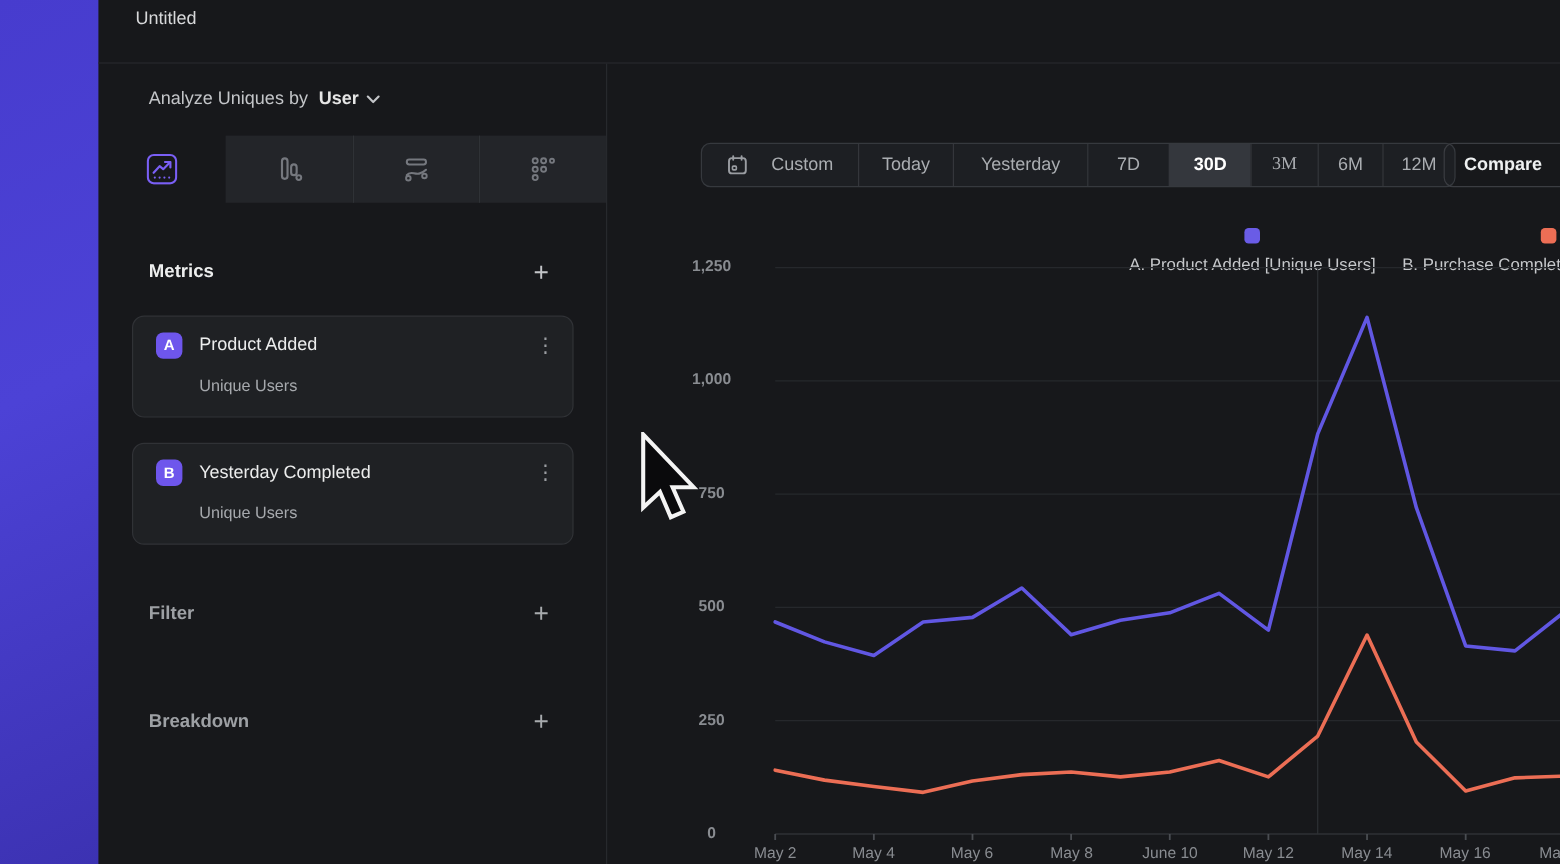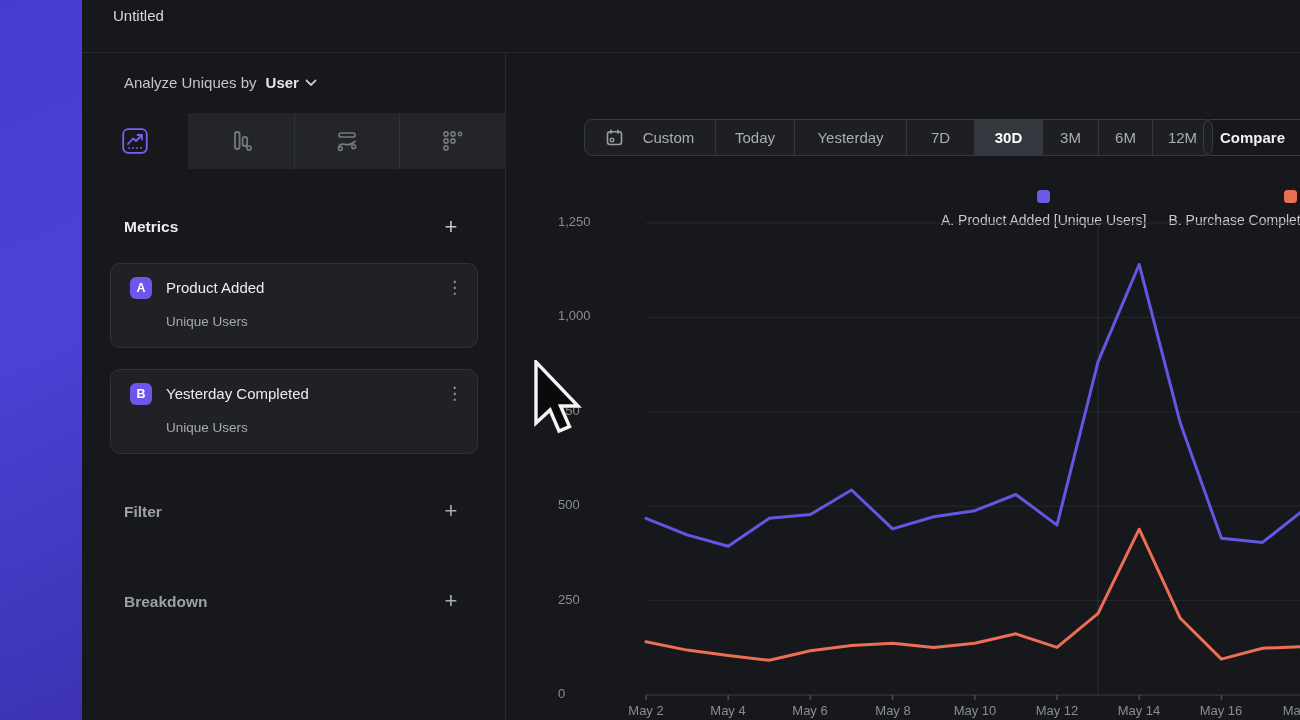--- a/index.html
+++ b/index.html
@@ -57,21 +57,21 @@
     padding-left:16px; cursor:pointer; background:transparent; }
 
   
   .legend { position:absolute; left:941px; top:190px; display:flex; gap:22px; white-space:nowrap; }
   .legend-item { display:flex; align-items:center; gap:9px;flex-direction:column; }
   .swatch { width:13px; height:13px; border-radius:3.5px; }
   .legend-text { font-size:14px; color:#c7c9cc; }
 
   
   #chart-svg { position:absolute; left:646px; top:215px; overflow:visible; }
-  .ylabel { position:absolute; left:558px; width:70px; text-align:left; font-size:13px; color:#898c91; }
+  .ylabel { position:absolute; left:558px; width:70px; text-align:center; font-size:13px; color:#898c91;font-weight:bold; }
   .xlabel { position:absolute; width:80px; top:703px; text-align:center; font-size:13px; color:#898c91; }
 
   .cursor { position:absolute; left:533px; top:360px; }
 </style>
 </head>
 <body>
 
 <div class="canvas">
 
   <div class="accent-strip"></div>
@@ -164,21 +164,21 @@
       </div>
     <div class="range-btn" style="width:112px;">
         <span>Yesterday</span>
       </div>
     <div class="range-btn" style="width:68px;">
         <span>7D</span>
       </div>
     <div class="range-btn active" style="width:68px;">
         <span>30D</span>
       </div>
-    <div class="range-btn" style="width:56px;">
+    <div class="range-btn" style="width:56px;font-family:Liberation Serif, serif;">
         <span>3M</span>
       </div>
     <div class="range-btn" style="width:54px;">
         <span>6M</span>
       </div>
     <div class="range-btn" style="width:60px;">
         <span>12M</span>
       </div>
   </div>
   <div class="compare-btn">Compare</div>
@@ -219,21 +219,21 @@
   <div class="ylabel" style="top:308px;">1,000</div>
   <div class="ylabel" style="top:403px;">750</div>
   <div class="ylabel" style="top:497px;">500</div>
   <div class="ylabel" style="top:592px;">250</div>
   <div class="ylabel" style="top:686px;">0</div>
 
   <div class="xlabel" style="left:606px;">May 2</div>
   <div class="xlabel" style="left:688px;">May 4</div>
   <div class="xlabel" style="left:770px;">May 6</div>
   <div class="xlabel" style="left:853px;">May 8</div>
-  <div class="xlabel" style="left:935px;">May 10</div>
+  <div class="xlabel" style="left:935px;">June 10</div>
   <div class="xlabel" style="left:1017px;">May 12</div>
   <div class="xlabel" style="left:1099px;">May 14</div>
   <div class="xlabel" style="left:1181px;">May 16</div>
   <div class="xlabel" style="left:1264px;">May 18</div>
 
   <svg class="cursor" width="50" height="76" viewBox="0 0 50 76">
     <path d="M3 2 L3 63 L17 50 L26 71 L36.5 66.5 L27.5 46 L45 46 Z" fill="#0a0a0c" stroke="#f4f4f4" stroke-width="3.4" stroke-linejoin="miter"></path>
   </svg>
 
 </div>

